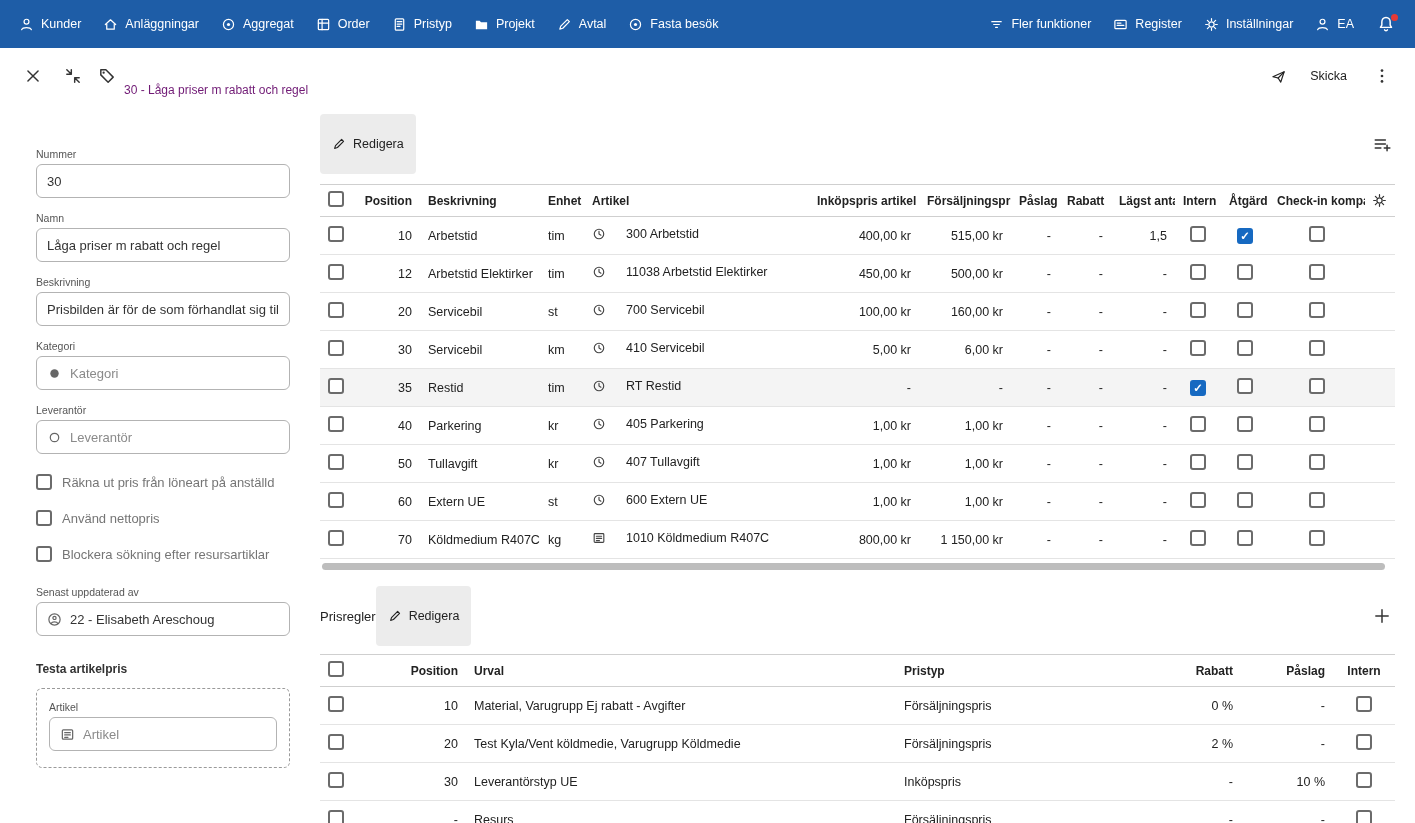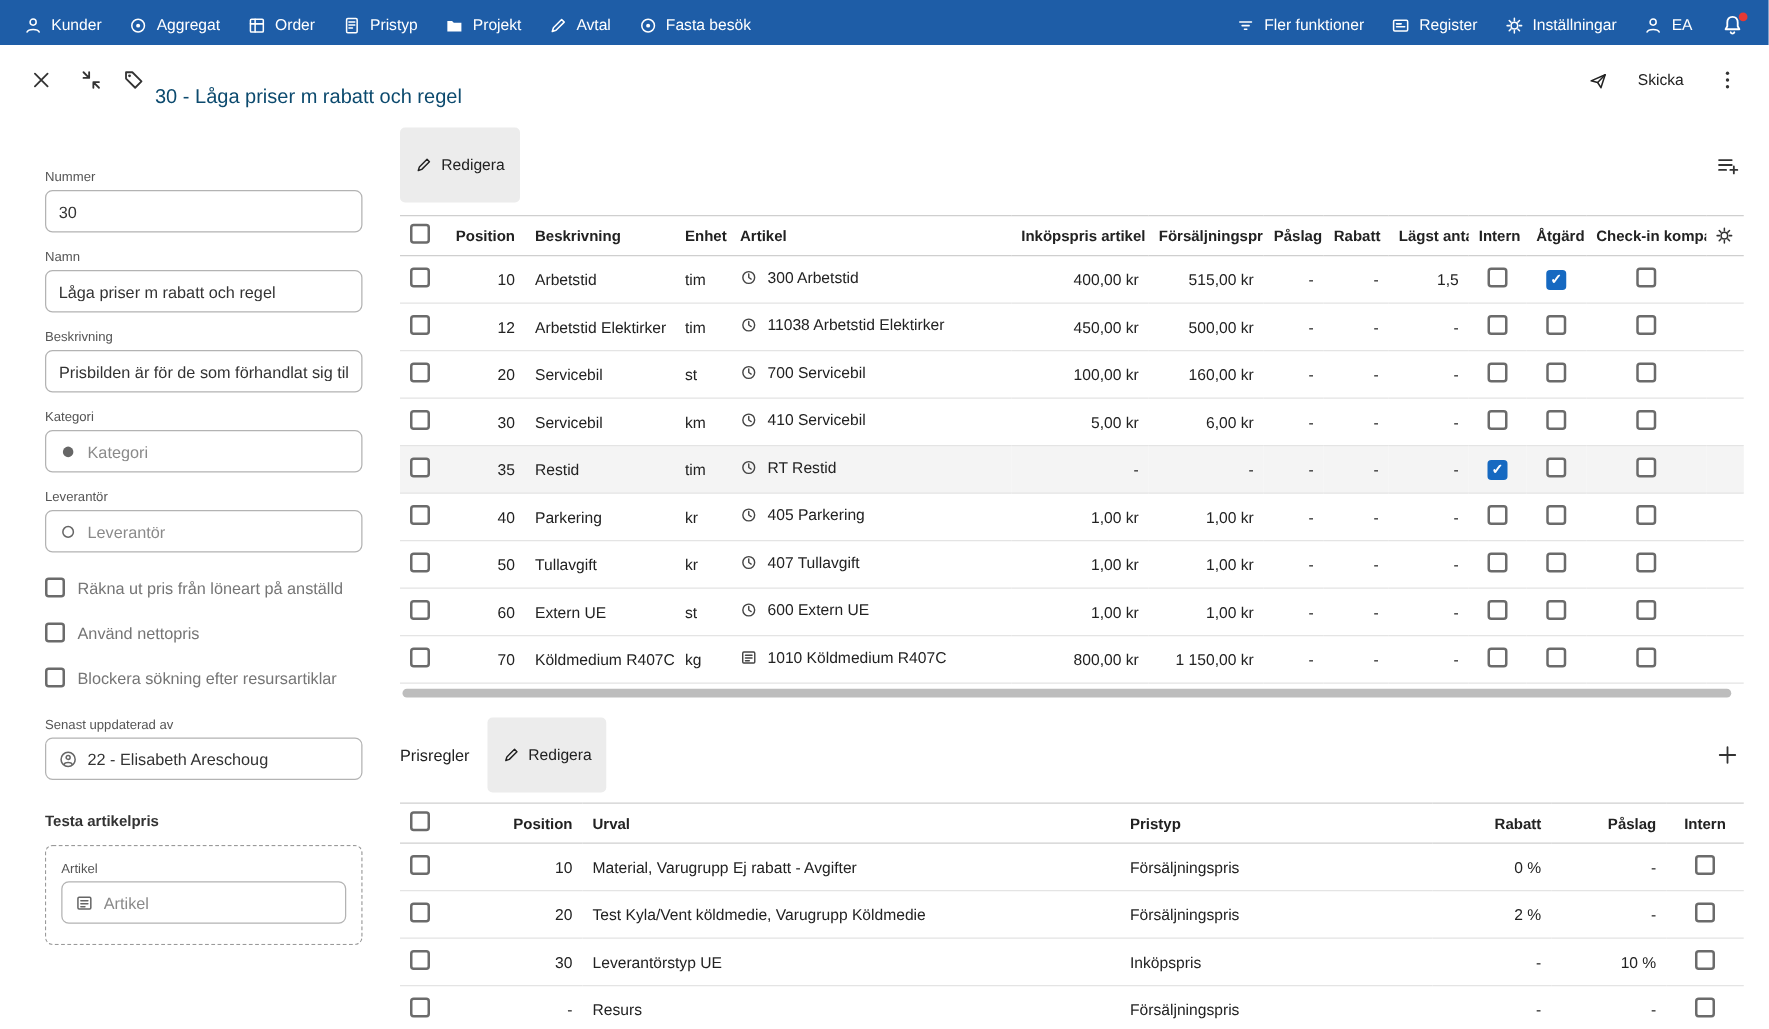--- a/index.html
+++ b/index.html
@@ -1,34 +1,34 @@
 <!DOCTYPE html>
 <html><head>
 <meta charset="utf-8">
 <style>
 * { box-sizing:border-box; margin:0; padding:0; }
 html,body { width:1415px; height:823px; overflow:hidden; }
 body { font-family:"Liberation Sans", sans-serif; font-size:13px; color:#212121; background:#fff; }
 
 
-.topnav { height:36px; background:#1e5da7; display:flex; align-items:flex-start; color:#fff; padding:0 8px; }
+.topnav { height:48px; background:#1e5da7; display:flex; align-items:center; color:#fff; padding:0 8px; }
 .nav-item { display:flex; align-items:center; gap:7px; padding:0 11px; height:40px; font-size:12.5px; cursor:pointer; white-space:nowrap; }
 .nav-spacer { flex:1; }
 .nav-bell { position:relative; padding:0 12px; height:40px; display:flex; align-items:center; cursor:pointer; }
 .nav-bell-dot { position:absolute; top:10px; right:9px; width:7px; height:7px; background:#e53935; border-radius:50%; }
 .icon { display:inline-flex; align-items:center; justify-content:center; }
 .icon svg { width:15px; height:15px; }
 .icon.sm svg { width:14px; height:14px; }
 .icon.lg svg { width:18px; height:18px; }
 
 
 .doc-header { height:56px; display:flex; align-items:center; padding:0 18px; gap:10px; background:#fff; }
 .hbtn { background:none; border:none; cursor:pointer; color:#333; display:inline-flex; align-items:center; justify-content:center; padding:6px; border-radius:4px; }
 .doc-title-wrap { display:flex; align-items:center; gap:8px; color:#333; }
-.doc-title { font-size:16px; color:#0c4a6e;margin-top:28px; }
+.doc-title { font-size:12px; color:#701a75;margin-top:28px; }
 .doc-header .spacer { flex:1; }
 .send-btn { display:inline-flex; align-items:center; gap:24px; background:none; border:none; font-family:inherit; font-size:12.5px; color:#222; cursor:pointer; padding:7px 10px; border-radius:4px; }
 
 
 .content { display:flex; align-items:flex-start; }
 .left-panel { width:320px; padding:6px 30px 0 36px; flex:none;margin-top:38px; }
 .main-panel { flex:1; padding:0 20px 0 0; min-width:0; }
 
 
 .fgroup { margin-bottom:14px; }
@@ -52,42 +52,51 @@
 .toolbar-spacer { flex:1; }
 .iconbtn { background:none; border:none; cursor:pointer; color:#333; padding:4px; display:inline-flex; border-radius:4px; }
 
 table { width:100%; border-collapse:collapse; table-layout:fixed; }
 thead th { font-size:12px; font-weight:bold; color:#222; text-align:left; padding:6px 8px; border-top:1px solid #cfcfcf; border-bottom:1px solid #cfcfcf; white-space:nowrap; overflow:hidden; }
 tbody td { font-size:12.5px; color:#222; padding:0 8px; height:38px; border-bottom:1px solid #e4e4e4; white-space:nowrap; overflow:hidden; }
 th.num, td.num { text-align:right; }
 th.chk, td.c-chk { text-align:center; }
 td.c-cb, th.c-cb { text-align:left; }
 tr.hl { background:#f4f4f4; }
-.artcell { display:inline-flex; align-items:center; gap:8px; }
+.artcell { display:inline-flex; align-items:center; gap:20px; }
 .artcell .icon { color:#444; }
 th .hgear { float:right; color:#333; cursor:pointer; }
 
 .hscrollbar { height:7px; background:#bdbdbd; border-radius:4px; margin:4px 10px 0 2px; cursor:pointer; }
 
-.rules-header { display:flex; align-items:center; gap:14px; margin:16px 0 8px; }
+.rules-header { display:flex; align-items:center; margin:16px 0 8px; }
 .rules-title { font-size:13px; color:#222; }
 </style>
 </head>
 <body>
 
 <nav class="topnav">
   <div style="display:flex;">
       <div class="nav-item">
         <span class="icon ">
           <svg viewBox="0 0 16 16" fill="none" stroke="currentColor" stroke-width="1.3" stroke-linecap="round" stroke-linejoin="round">
             <circle cx="8" cy="5" r="2.6"></circle>
             <path d="M2.8 13.5c1.2-3 9.2-3 10.4 0"></path>
           </svg>
         </span>
         <span>Kunder</span>
+      </div>
+      <div class="nav-item">
+        <span class="icon ">
+          <svg viewBox="0 0 16 16" fill="none" stroke="currentColor" stroke-width="1.3" stroke-linecap="round" stroke-linejoin="round">
+            <path d="M2.5 8 8 3l5.5 5"></path>
+            <path d="M4 7.5V13h8V7.5"></path>
+          </svg>
+        </span>
+        <span>Anläggningar</span>
       </div>
       <div class="nav-item">
         <span class="icon ">
           <svg viewBox="0 0 16 16" fill="none" stroke="currentColor" stroke-width="1.3" stroke-linecap="round" stroke-linejoin="round">
             <circle cx="8" cy="8" r="5.4"></circle>
             <circle cx="8" cy="8" r="1.7" fill="currentColor" stroke="none"></circle>
           </svg>
         </span>
         <span>Aggregat</span>
       </div>

